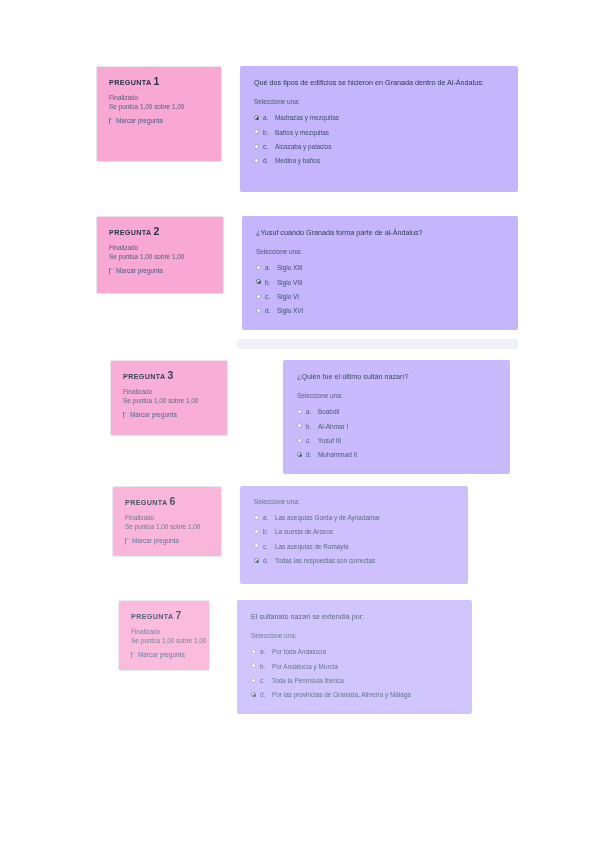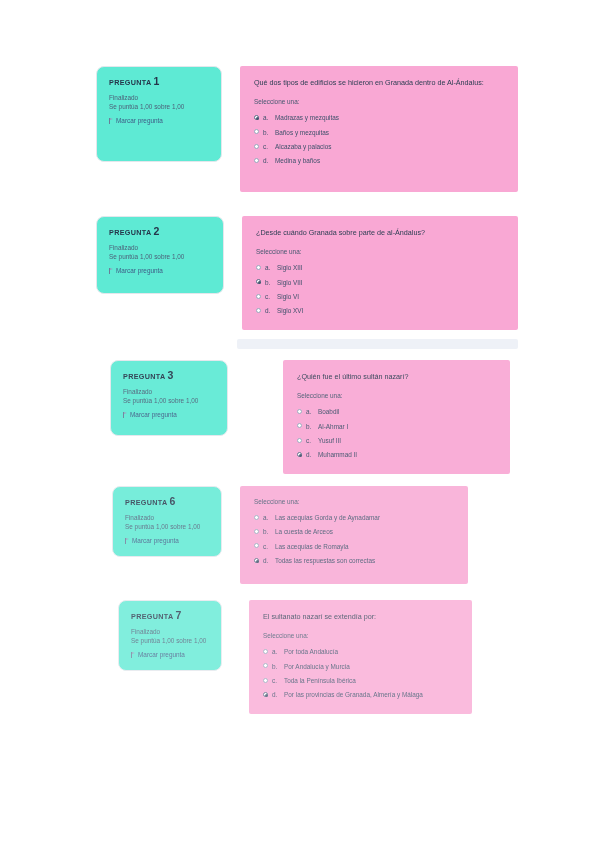--- a/index.html
+++ b/index.html
@@ -25,23 +25,23 @@
   }
 
   
   .qblock {
     position: absolute;
     display: flex;
     align-items: flex-start;
   }
 
   .qinfo {
-    background: #5eead4;
+    background: #f9a8d4;
     border: 1px solid #e3e7ec;
-    border-radius: 8px;
+    border-radius: 2px;
     padding: 9px 10px 10px 12px;
     flex: 0 0 auto;
   }
   .qinfo-title {
     font-size: 7.2px;
     font-weight: bold;
     letter-spacing: 0.35px;
     color: #25354a;
     margin: 0 0 5px 0;
     line-height: 1.1;
@@ -88,21 +88,21 @@
     content: "";
     position: absolute;
     left: 1px; top: 0;
     width: 0; height: 0;
     border-left: 3.5px solid #8fa2bb;
     border-top: 1.6px solid transparent;
     border-bottom: 1.6px solid transparent;
   }
 
   .qbody {
-    background: #f9a8d4;
+    background: #c4b5fd;
     border-radius: 2px;
     padding: 11px 14px 12px 14px;
     flex: 1 1 auto;
     min-width: 0;
   }
   .qtext {
     font-size: 7.2px;
     line-height: 1.55;
     color: #2b3d52;
     margin: 0 0 9px 0;
@@ -181,21 +181,21 @@
 
   #block-3 { left: 110px; top: 360px; width: 400px; gap: 37px; }
   #block-3 .qinfo { width: 118px; min-height: 76px; }
   #block-3 .qbody { min-height: 104px; margin-left: 18px; }
 
   #block-6 { left: 112px; top: 486px; width: 356px; }
   #block-6 .qinfo { width: 110px; min-height: 66px; }
   #block-6 .qbody { min-height: 98px; margin-left: 18px; }
 
   #block-7 { left: 118px; top: 600px; width: 354px; }
-  #block-7 .qinfo { width: 104px; min-height: 64px; }
+  #block-7 .qinfo { width: 92px; min-height: 64px; }
   #block-7 .qbody { min-height: 92px; margin-left: 27px; }
 
   
   #block-3  { opacity: 0.93; }
   #block-6  { opacity: 0.84; }
   #block-7  { opacity: 0.78; }
 </style>
 </head>
 <body>
 
@@ -247,21 +247,21 @@
         <span>PREGUNTA</span><span class="qnum">2</span>
       </p>
       <p class="qinfo-line">Finalizado</p>
       <p class="qinfo-line">Se puntúa 1,00 sobre 1,00</p>
       <p class="qinfo-flag">
         <span class="flag-icon"></span>
         <span>Marcar pregunta</span>
       </p>
     </div>
     <div class="qbody">
-      <p class="qtext">¿Desde cuándo Granada sobre parte de al-Ándalus?</p>
+      <p class="qtext">¿Yusuf cuándo Granada forma parte de al-Ándalus?</p>
       <p class="qprompt">Seleccione una:</p>
       <ul class="answers">
         <li class="answer">
           <span class="radio"></span>
           <span class="answer-letter">a.</span>
           <span class="answer-text">Siglo XIII</span>
         </li>
         <li class="answer">
           <span class="radio checked"></span>
           <span class="answer-letter">b.</span>

